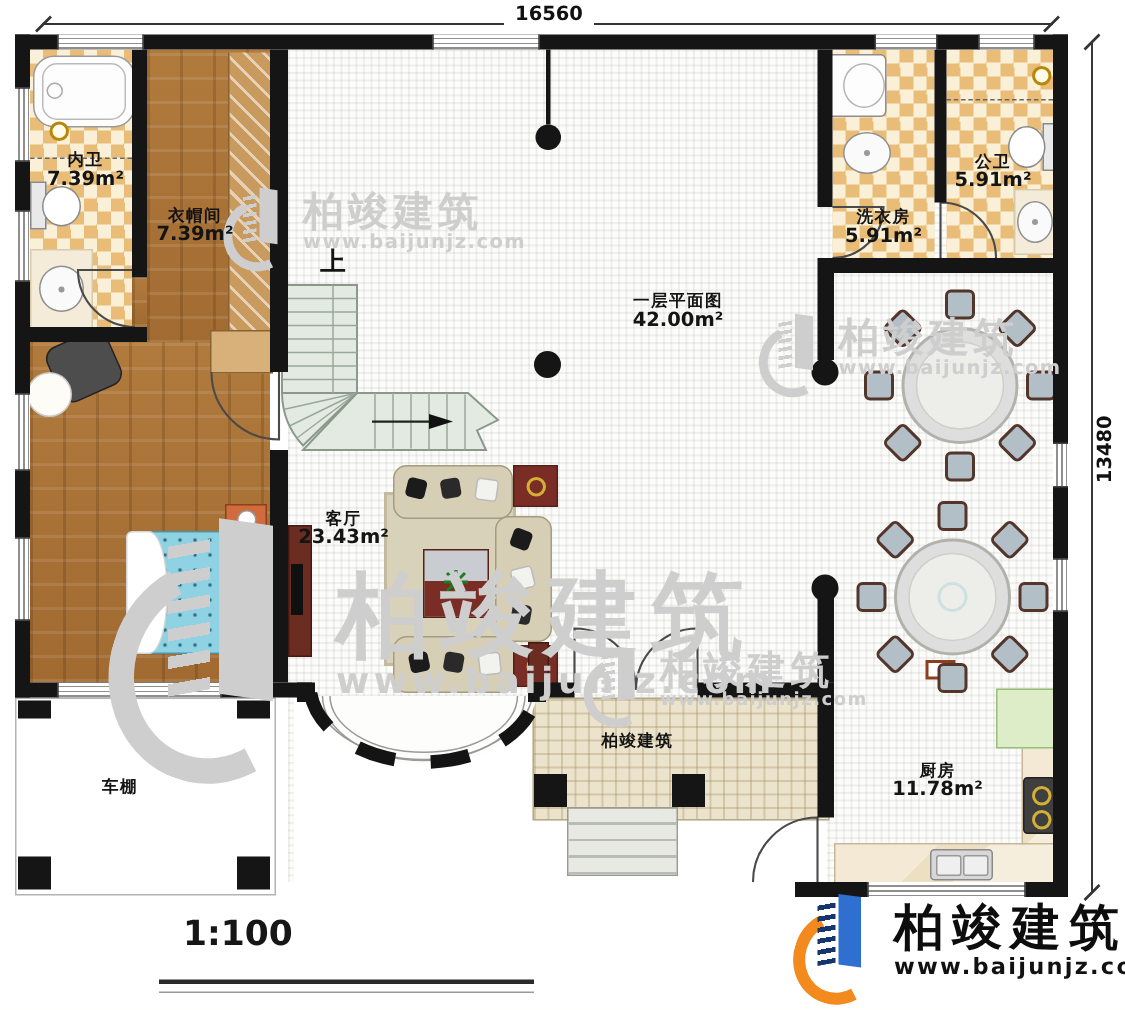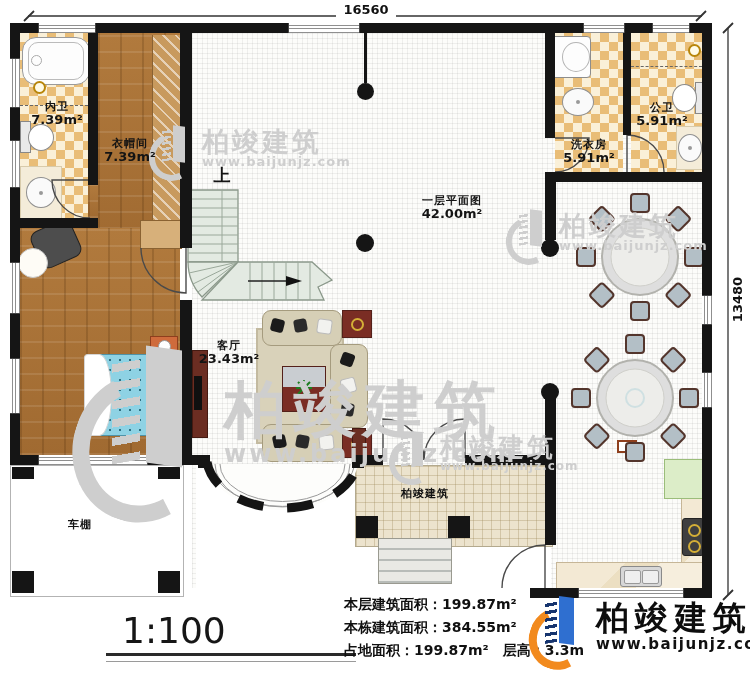--- a/index.html
+++ b/index.html
@@ -325,41 +325,40 @@
       <div class="ra">5.91m²</div>
   </div>
   <div class="room-label" style="left:622px;top:102px;width:80px;">
     <div class="rn">公卫</div>
       <div class="ra">5.91m²</div>
   </div>
   <div class="room-label" style="left:188px;top:340px;width:82px;">
     <div class="rn">客厅</div>
       <div class="ra">23.43m²</div>
   </div>
+  <div class="room-label" style="left:585px;top:508px;width:80px;">
+    <div class="rn">厨房</div>
+      <div class="ra">11.78m²</div>
+  </div>
   <div class="room-label" style="left:365px;top:488px;width:120px;">
     <div class="rn">柏竣建筑</div>
   </div>
   <div class="room-label" style="left:40px;top:519px;width:80px;">
     <div class="rn">车棚</div>
   </div>
   <div class="room-label" style="left:210px;top:166px;width:24px;font-size:17px;">上</div>
 
   <div class="dim" style="left:336px;top:2px;width:60px;">16560</div>
   <div class="dim" style="left:707px;top:292px;width:60px;transform:rotate(-90deg);">13480</div>
 
   <div class="abs" style="left:106px;top:610px;z-index:50;display:flex;align-items:baseline;color:#161616;">
-    <div style="font-size:36px;font-weight:400;margin-left:16px;">1:100</div>
+    <div style="font-size:23px;font-weight:700;margin-left:16px;">1:100</div>
   </div>
   <div class="abs" style="left:106px;top:653px;width:250px;height:5px;border-top:3px solid #2a2a2a;border-bottom:1px solid #9a9a9a;z-index:50;"></div>
 
-  <div class="abs" style="left:344px;top:593px;z-index:50;color:#101010;font-size:14px;font-weight:700;line-height:1.64;">
-    <div>本层建筑面积：199.87m²</div>
-    <div>本栋建筑面积：384.55m²</div>
-    <div>占地面积：199.87m²　层高：3.3m</div>
-  </div>
 
   <div class="abs" style="left:528px;top:597px;z-index:50;display:flex;align-items:center;">
     <div class="glyph brand-logo" style="width:58px;height:60px;">
       <div class="arc" style="border-width:8px;"></div>
         <div class="t1"></div>
         <div class="t2"></div>
     </div>
     <div style="margin-left:10px;">
       <div style="font-size:33px;font-weight:900;letter-spacing:6px;color:#0d0d0d;line-height:1.05;">柏竣建筑</div>
       <div style="font-size:15px;font-weight:800;letter-spacing:1.5px;color:#111;">www.baijunjz.com</div>

